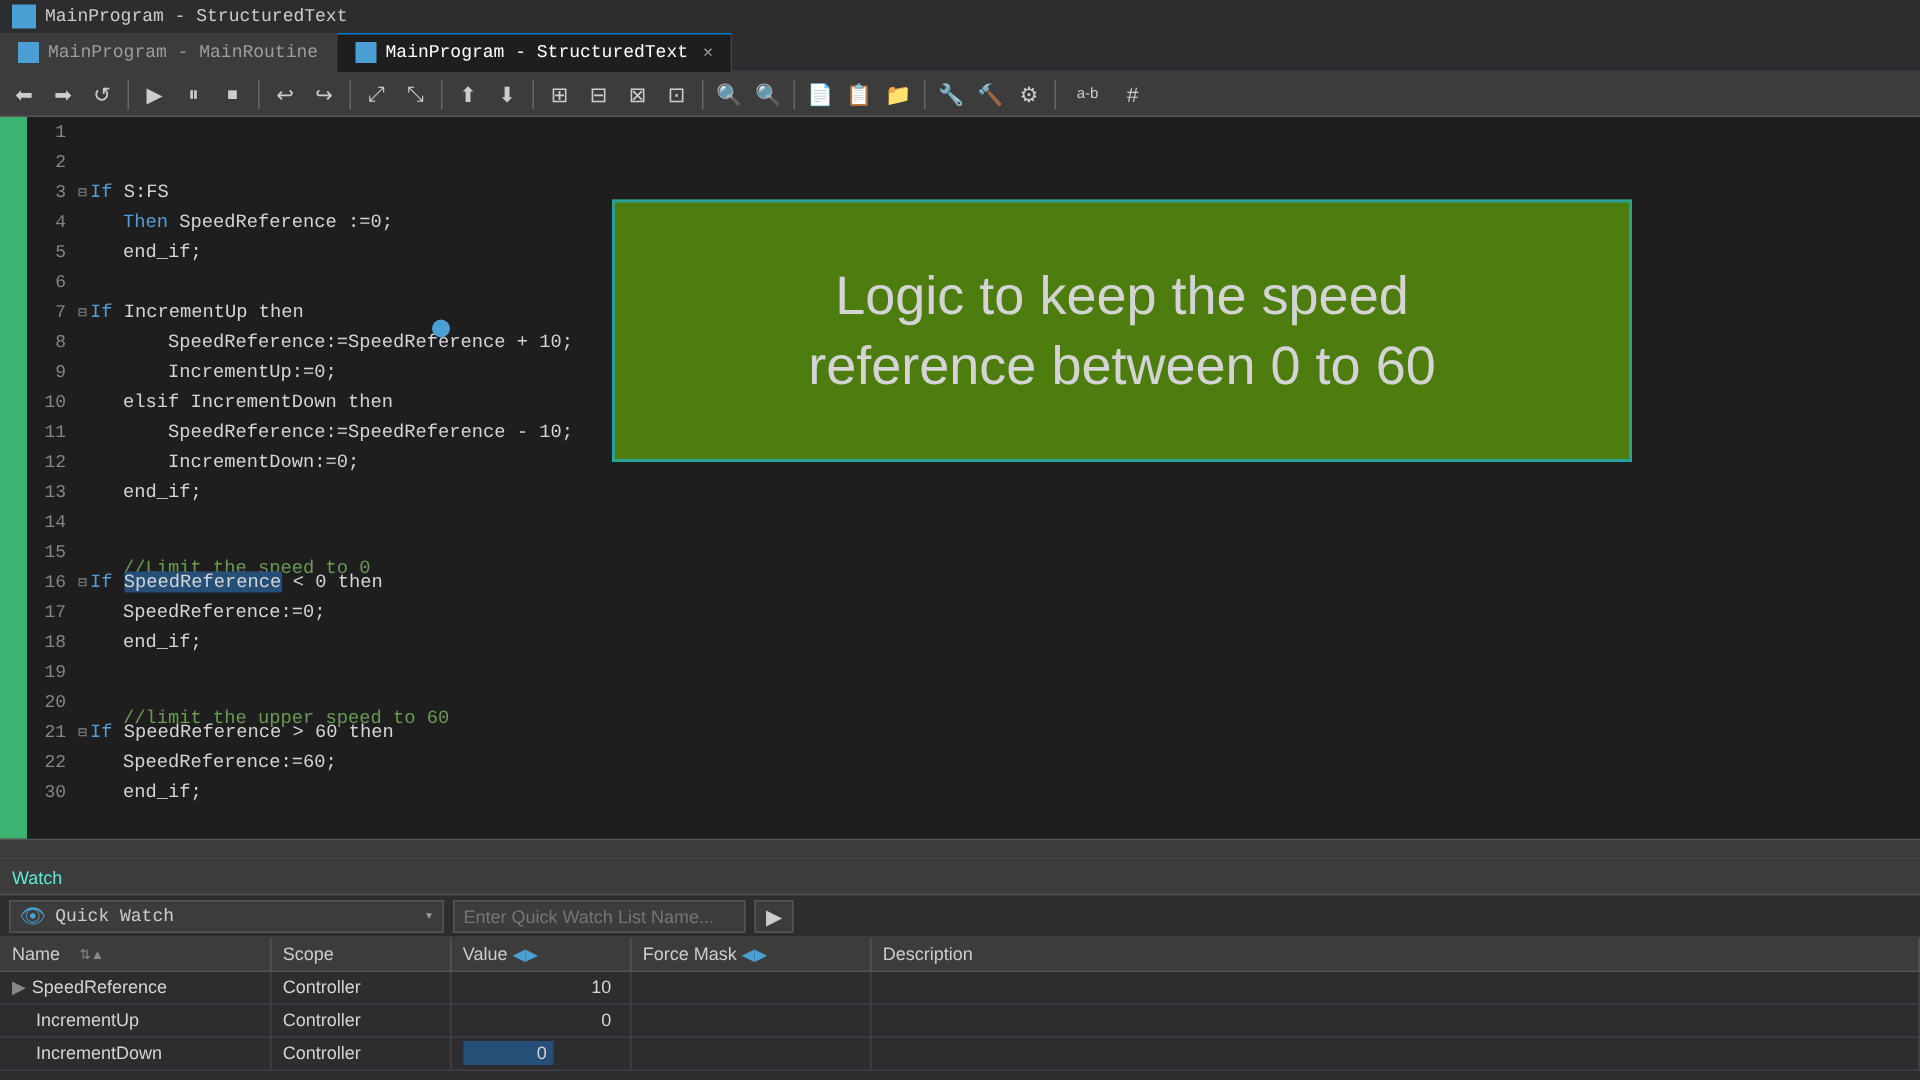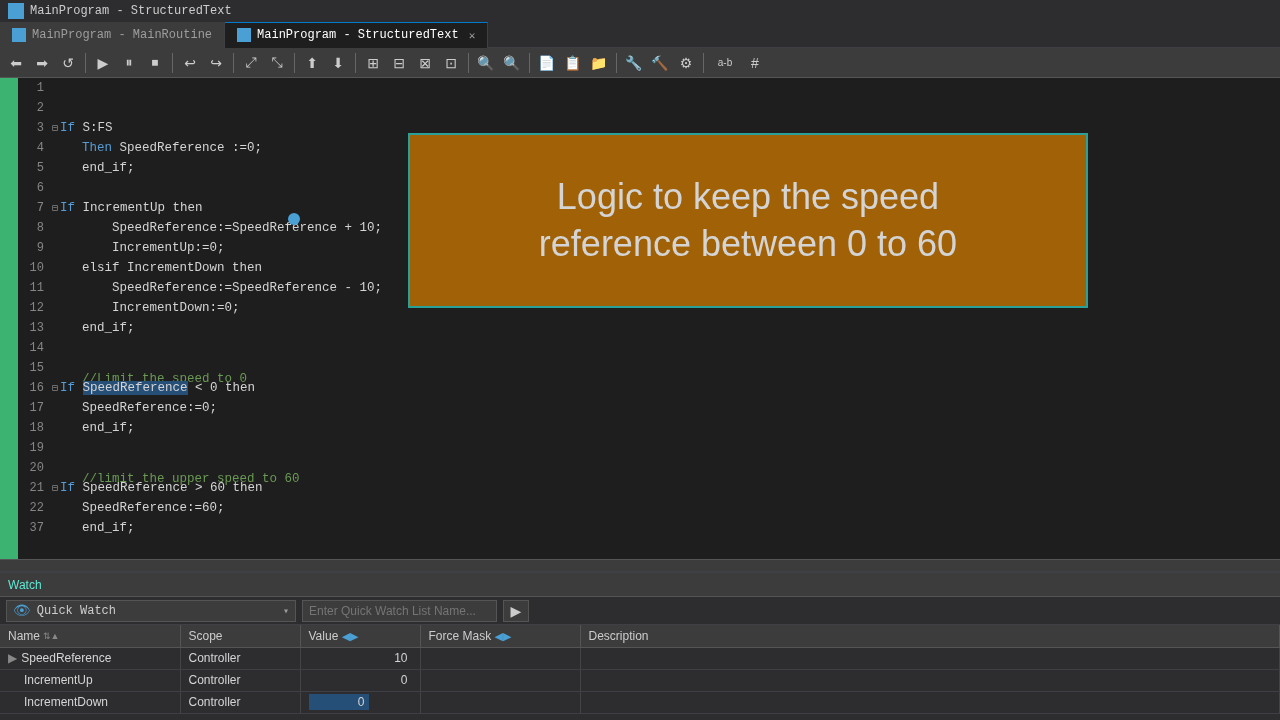--- a/index.html
+++ b/index.html
@@ -123,21 +123,21 @@
     .collapse-icon { color: #858585; font-size: 10px; margin-right: 2px; cursor: pointer; }
 
     
     .annotation-box {
       position: absolute;
       top: 55px;
       left: 390px;
       width: 680px;
       height: 175px;
       border: 2px solid #2aa198;
-      background: #a16207;
+      background: #4d7c0f;
       display: flex;
       align-items: center;
       justify-content: center;
       z-index: 10;
     }
     .annotation-text {
       font-family: Arial, sans-serif;
       font-size: 36px;
       color: #d4d4d4;
       text-align: center;
@@ -242,21 +242,21 @@
       height: 22px;
       white-space: nowrap;
     }
     .watch-table td {
       color: #d4d4d4;
       padding: 2px 8px;
       border-right: 1px solid #444;
       border-bottom: 1px solid #3f3f46;
       height: 22px;
     }
-    .th-sort { display: inline-flex; align-items: center; gap: 3px; }
+    .th-sort { display: inline-flex; align-items: center; gap: 13px; }
     .sort-icon { font-size: 9px; color: #888; }
     .expand-icon { color: #888; margin-right: 4px; cursor: pointer; }
     .value-input {
       background: #264f78;
       border: none;
       color: #d4d4d4;
       font-size: 12px;
       font-family: Arial, sans-serif;
       width: 60px;
       text-align: right;
@@ -442,21 +442,21 @@
         <span class="line-num">21</span>
         <span class="line-content"><span class="collapse-icon">⊟</span><span class="kw">If</span> SpeedReference &gt; 60 then</span>
       </div>
 
       <div class="code-line">
         <span class="line-num">22</span>
         <span class="line-content">    SpeedReference:=60;</span>
       </div>
 
       <div class="code-line">
-        <span class="line-num">37</span>
+        <span class="line-num">30</span>
         <span class="line-content">    end_if;</span>
       </div>
 
     </div>
 
     <div class="blue-dot"></div>
 
     <div class="annotation-box">
       <div class="annotation-text">
         <span>Logic to keep the speed</span><br>

